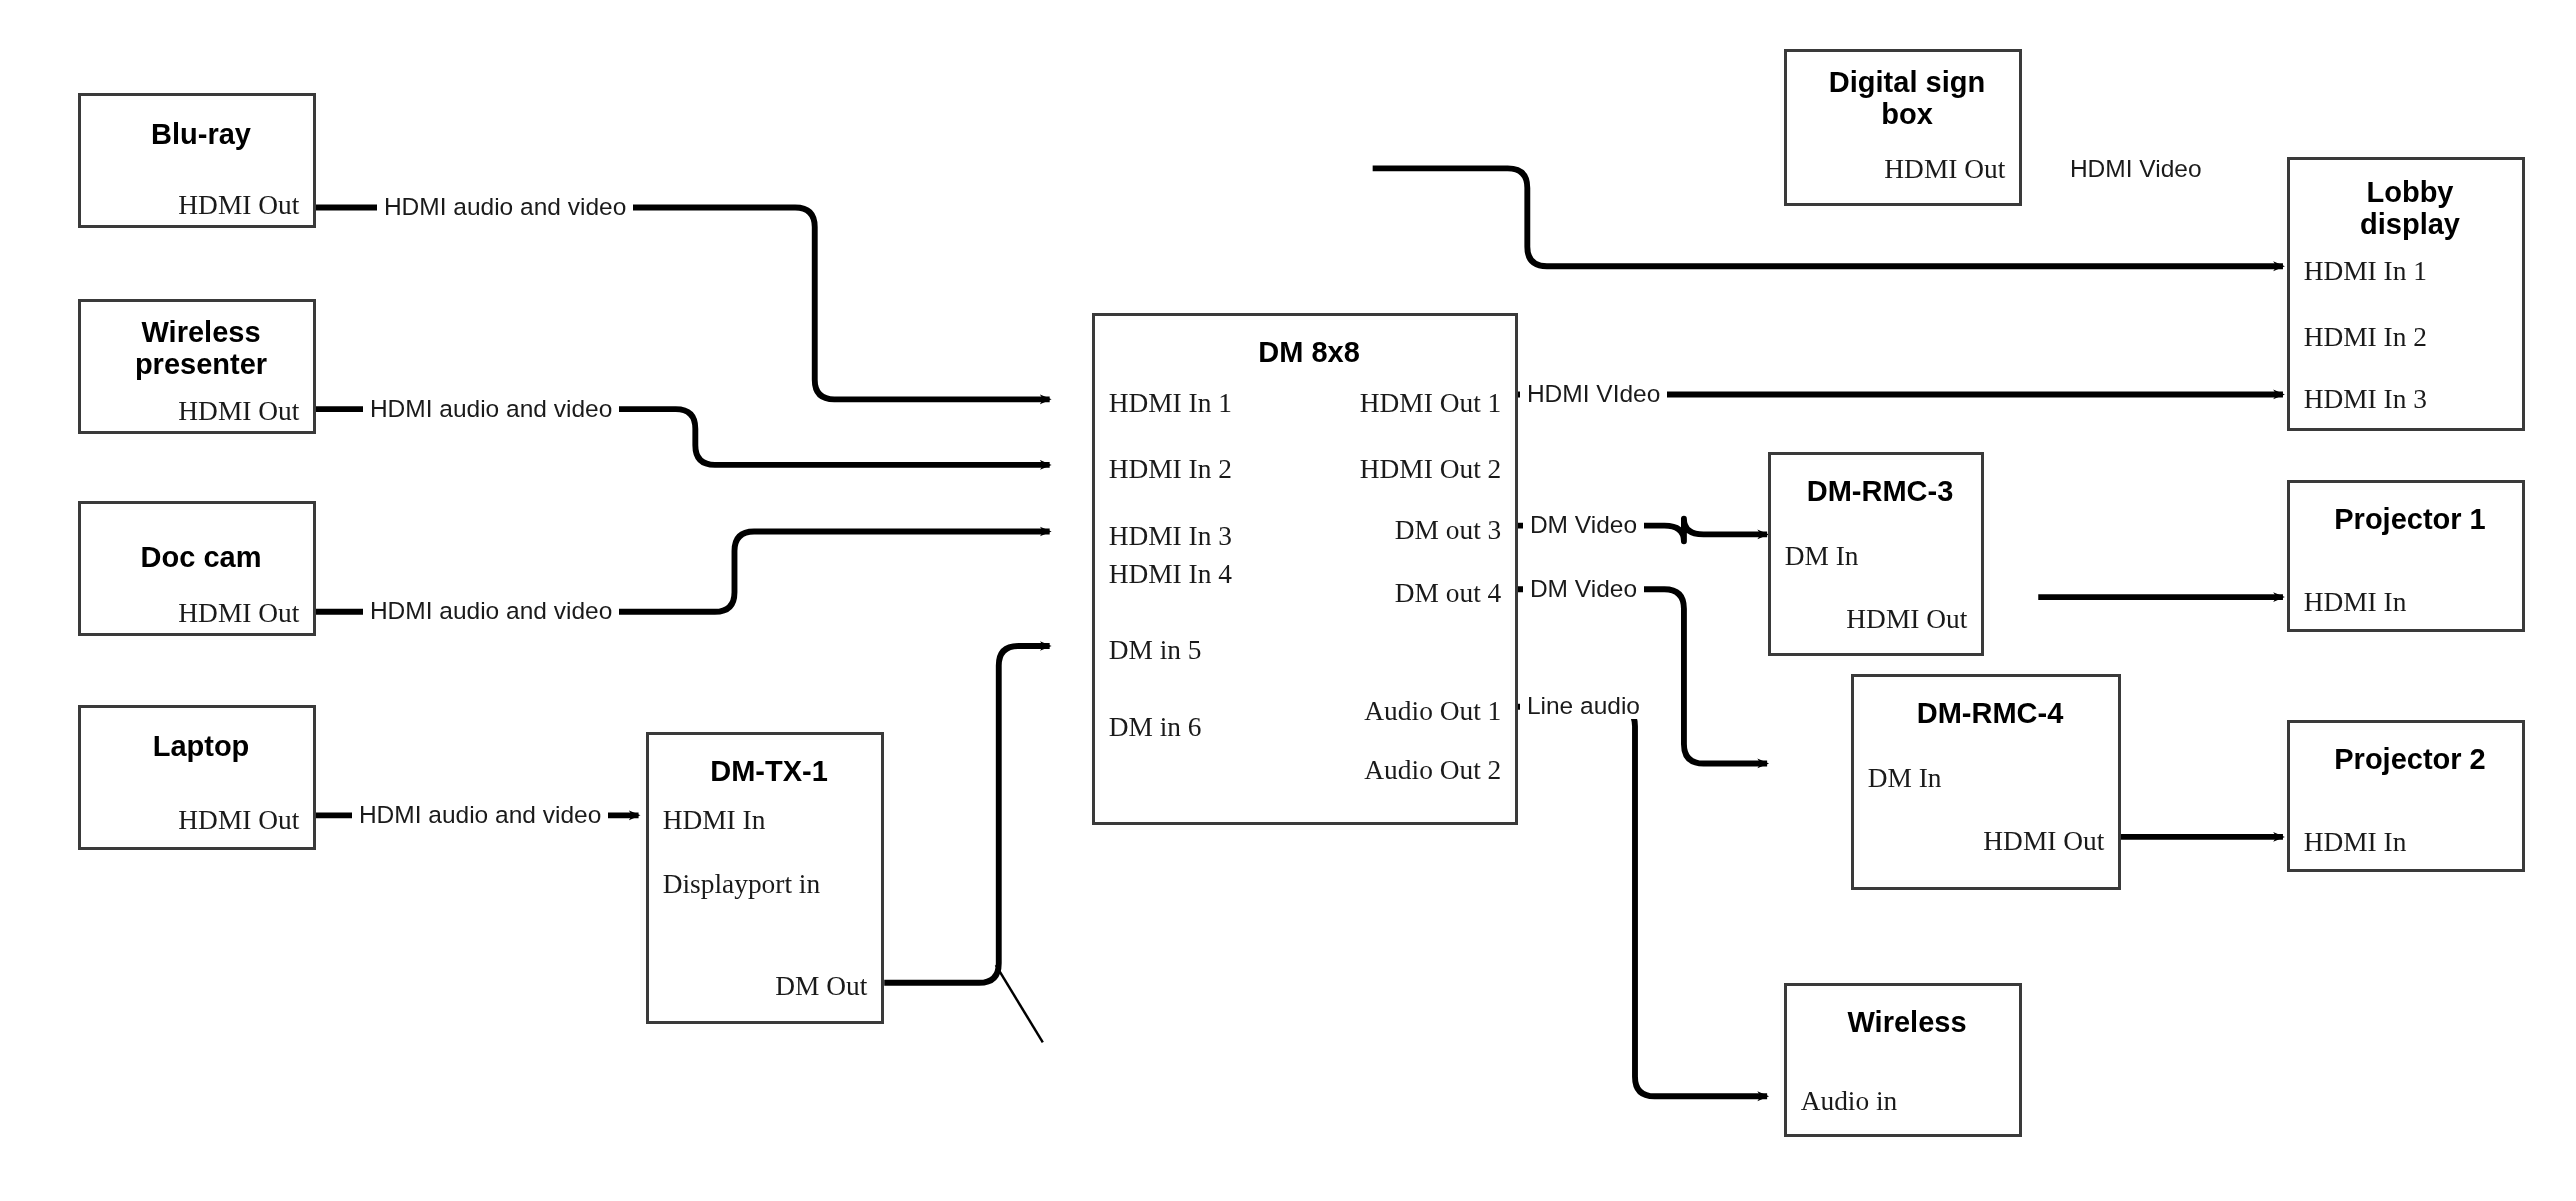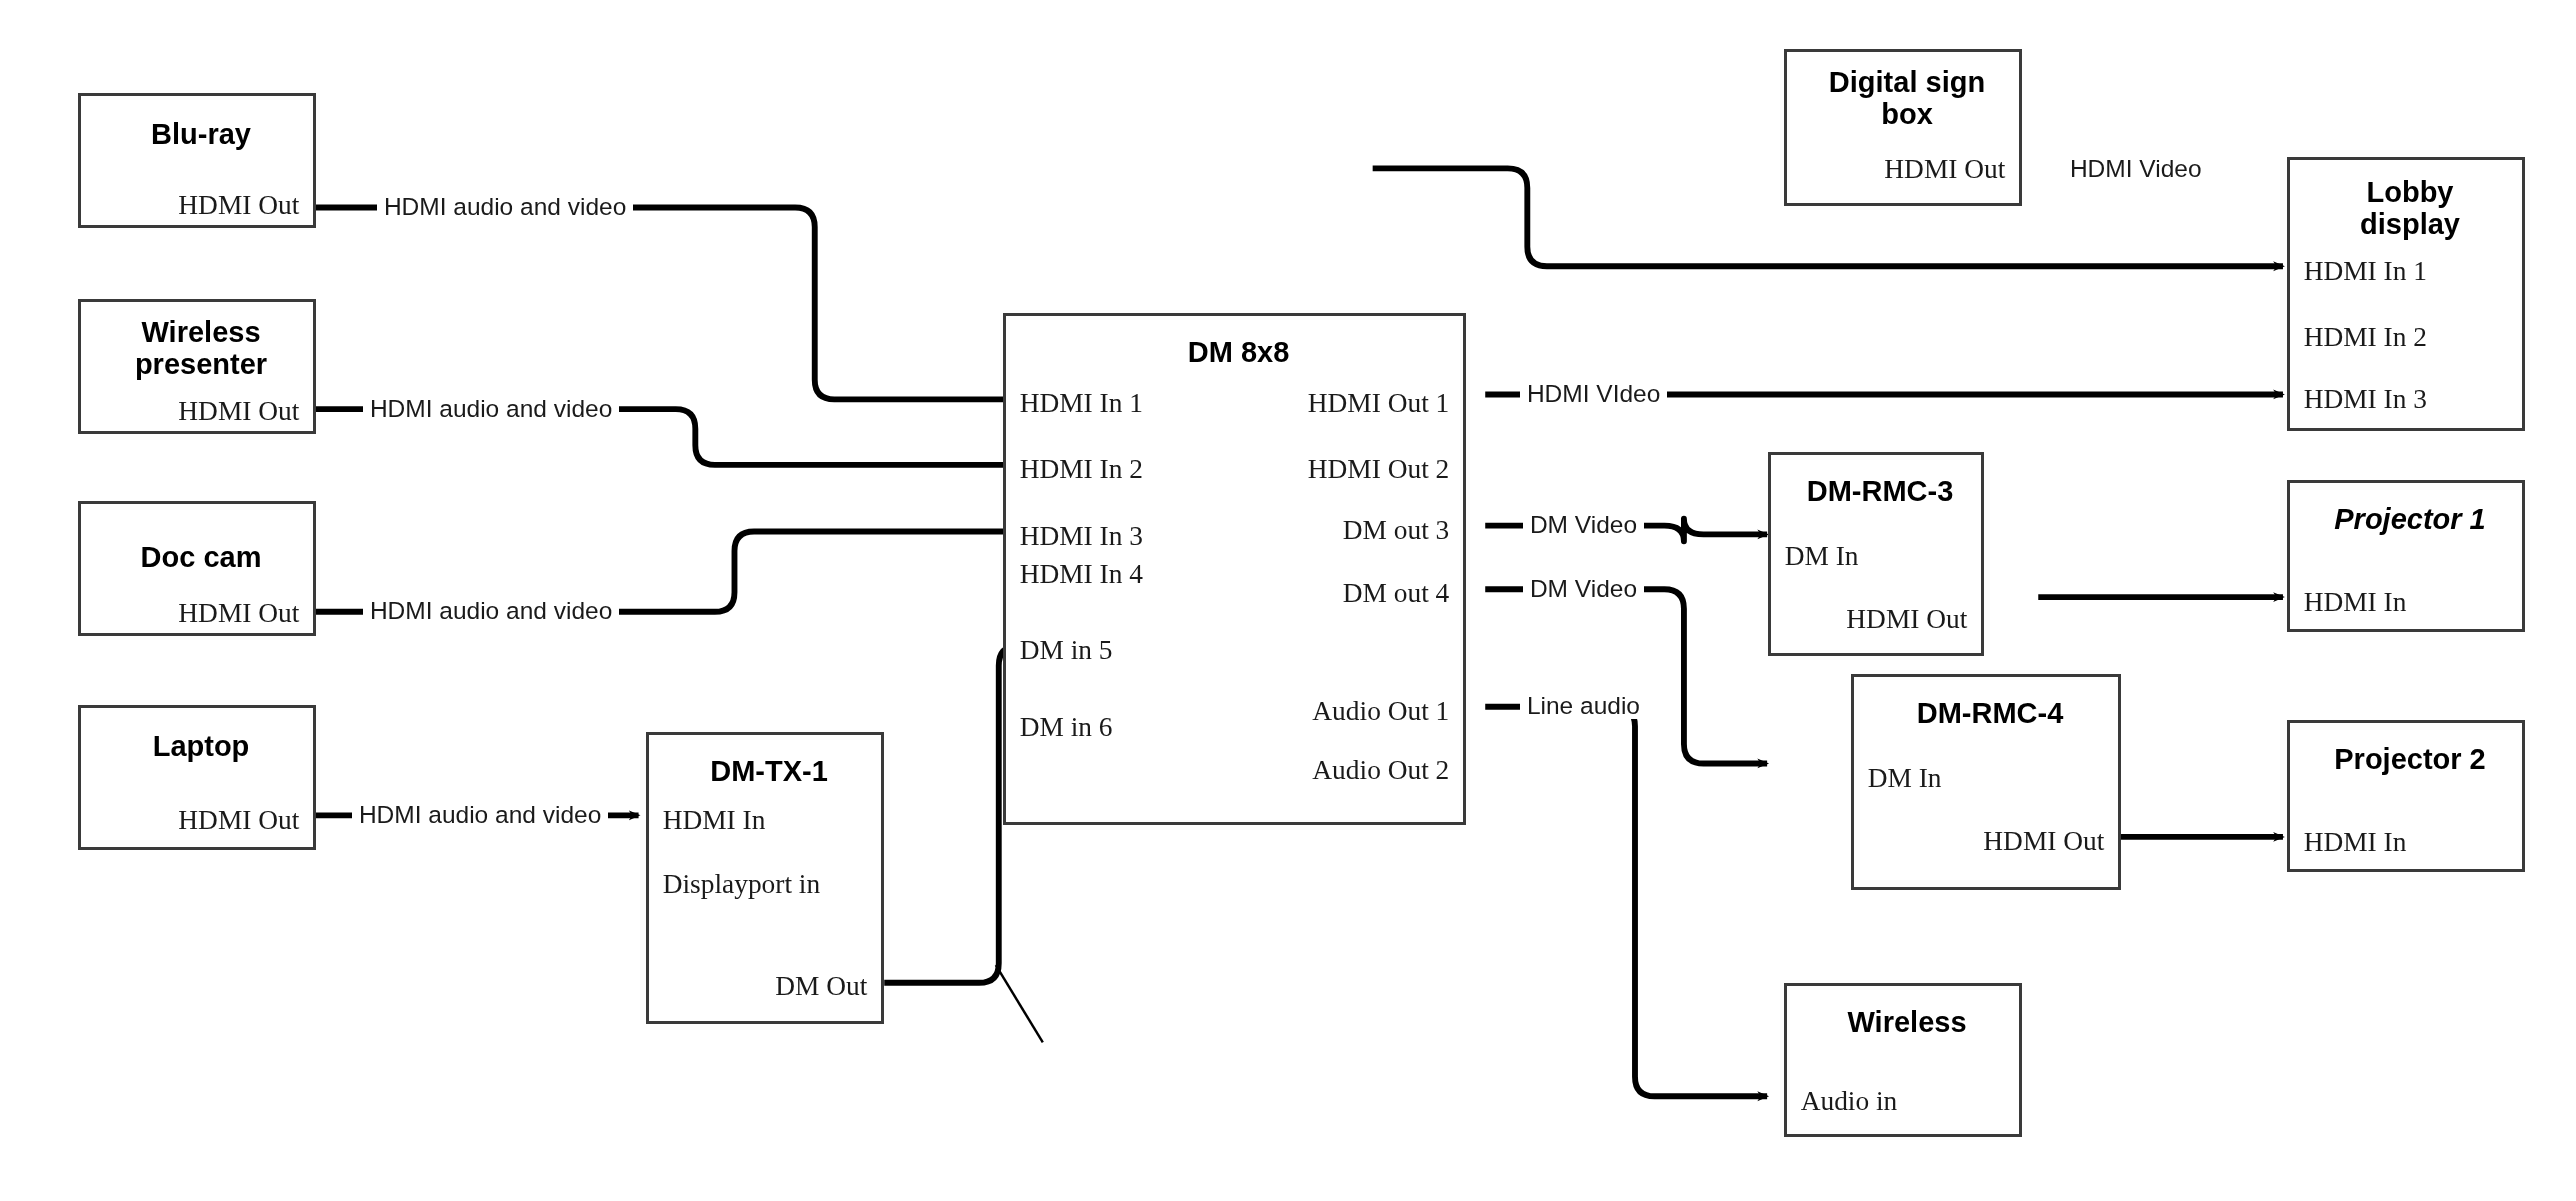--- a/index.html
+++ b/index.html
@@ -144,21 +144,21 @@
     <div class="port port-right" style="top:97px;">HDMI Out</div>
   </div>
 
   <div class="node" style="left:646px; top:732px; width:238px; height:292px;">
     <div class="node-title" style="margin-top:19.6px;">DM-TX-1</div>
     <div class="port port-left" style="top:70px;">HDMI In</div>
     <div class="port port-left" style="top:134px;">Displayport in</div>
     <div class="port port-right" style="top:236px;">DM Out</div>
   </div>
 
-  <div class="node" style="left:1003px; top:313px; width:463px; height:512px;">
+  <div class="node" style="left:1092px; top:313px; width:426px; height:512px;">
     <div class="node-title" style="margin-top:19.6px;">DM 8x8</div>
 
     <div class="port port-left" style="top:72px;">HDMI In 1</div>
     <div class="port port-left" style="top:138px;">HDMI In 2</div>
     <div class="port port-left" style="top:205px;">HDMI In 3</div>
     <div class="port port-left" style="top:243px;">HDMI In 4</div>
     <div class="port port-left" style="top:319px;">DM in 5</div>
     <div class="port port-left" style="top:396px;">DM in 6</div>
 
     <div class="port port-right" style="top:72px;">HDMI Out 1</div>
@@ -189,21 +189,21 @@
     <div class="port port-right" style="top:149px;">HDMI Out</div>
   </div>
 
   <div class="node" style="left:1851px; top:674px; width:270px; height:216px;">
     <div class="node-title" style="margin-top:19.6px;">DM-RMC-4</div>
     <div class="port port-left" style="top:86px;">DM In</div>
     <div class="port port-right" style="top:149px;">HDMI Out</div>
   </div>
 
   <div class="node" style="left:2287px; top:480px; width:238px; height:152px;">
-    <div class="node-title" style="margin-top:19.6px;font-style:italic;">Projector 1</div>
+    <div class="node-title" style="margin-top:19.6px;">Projector 1</div>
     <div class="port port-left" style="top:104px;">HDMI In</div>
   </div>
 
   <div class="node" style="left:2287px; top:720px; width:238px; height:152px;">
     <div class="node-title" style="margin-top:19.6px;">Projector 2</div>
     <div class="port port-left" style="top:104px;">HDMI In</div>
   </div>
 
   <div class="node" style="left:1784px; top:983px; width:238px; height:154px;">
     <div class="node-title" style="margin-top:19.6px;">Wireless</div>

